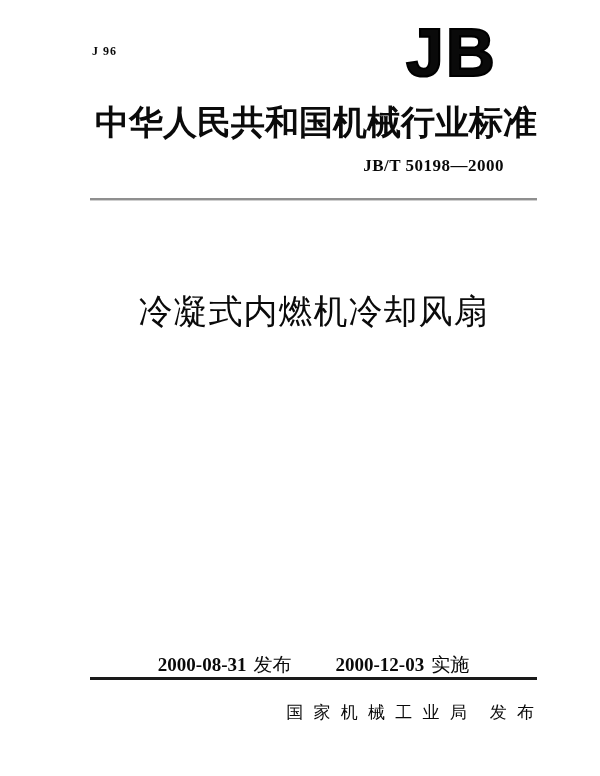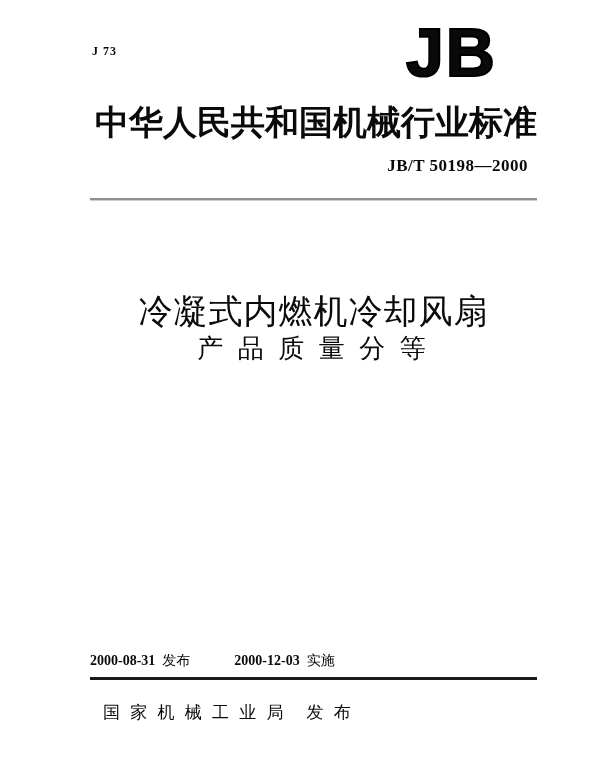--- a/index.html
+++ b/index.html
@@ -43,21 +43,21 @@
     margin: 0;
     text-align: right;
     font-size: 34px;
     line-height: 1.2;
     font-weight: bold;
     letter-spacing: 0px;
     white-space: nowrap;
   }
 
   .std-no {
-    right: 72px;
+    right: 96px;
     top: 156px;
     font-size: 17px;
     font-weight: bold;
     letter-spacing: 0.5px;
   }
 
   .rule-top {
     left: 90px;
     top: 198px;
     width: 447px;
@@ -87,71 +87,70 @@
     font-size: 24px;
     line-height: 34px;
     letter-spacing: 1px;
   }
 
   .dates-row {
     left: 90px;
     top: 652px;
     width: 447px;
     display: flex;
-    justify-content: flex-start;
+    justify-content: center;
     align-items: baseline;
-    font-size: 14px;
+    font-size: 19px;
     gap: 44px;
   }
   .date-num {
     font-weight: bold;
     font-family: "Liberation Serif", serif;
   }
   .date-label {
     margin-left: 7px;
     font-weight: normal;
   }
 
   .rule-bottom {
     left: 90px;
     top: 677px;
     width: 447px;
     height: 3px;
     background: #1a1a1a;
   }
 
   .publisher-row {
-    left: 103px;
+    left: 90px;
     top: 701px;
     width: 447px;
-    text-align: left;
+    text-align: right;
     font-size: 17px;
     letter-spacing: 3px;
     white-space: nowrap;
   }
   .publish-action {
     margin-left: 20px;
   }
 </style>
 </head>
 <body>
 
-<div class="abs doc-class">J 73</div>
+<div class="abs doc-class">J 96</div>
 
 <div class="abs jb-logo">JB</div>
 
 <h1 class="abs org-title">中华人民共和国机械行业标准</h1>
 
 <div class="abs std-no">JB/T 50198—2000</div>
 
 <div class="abs rule-top"></div>
 
 <div class="abs title-block">
   <div class="title-line1">冷凝式内燃机冷却风扇</div>
-  <div class="title-line2">产 品 质 量 分 等</div>
 </div>
 
 <div class="abs dates-row">
   <span>
     <span class="date-num">2000-08-31</span><span class="date-label">发布</span>
   </span>
   <span>
     <span class="date-num">2000-12-03</span><span class="date-label">实施</span>
   </span>
 </div>

